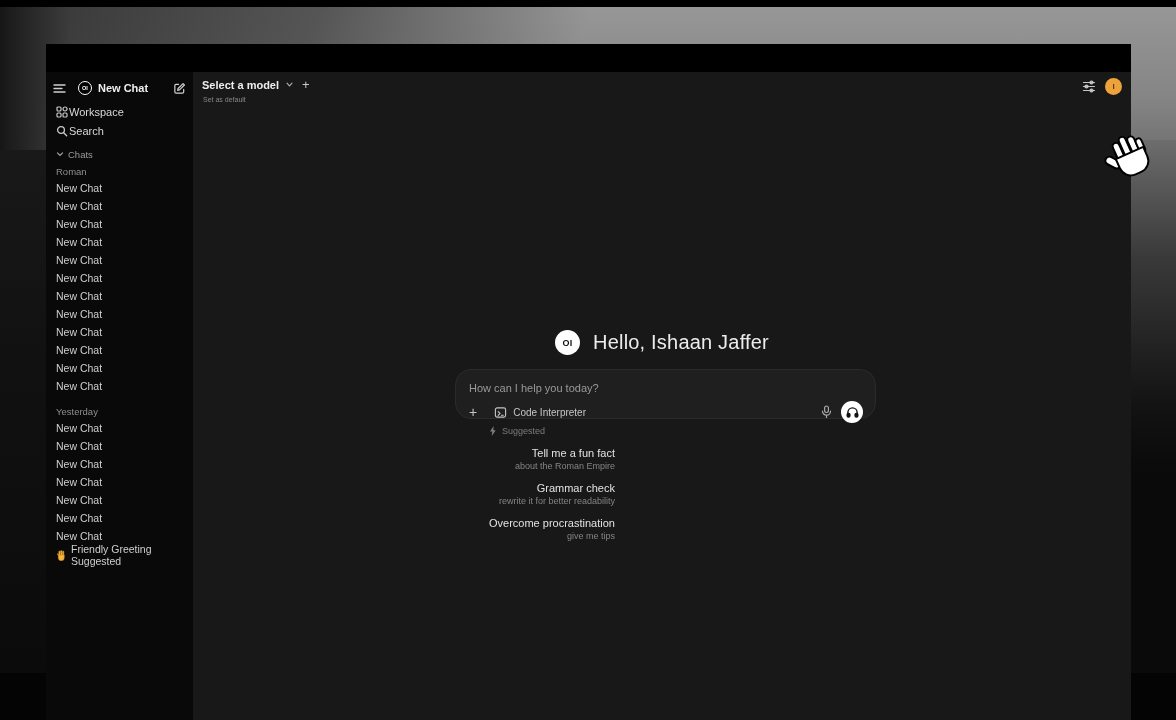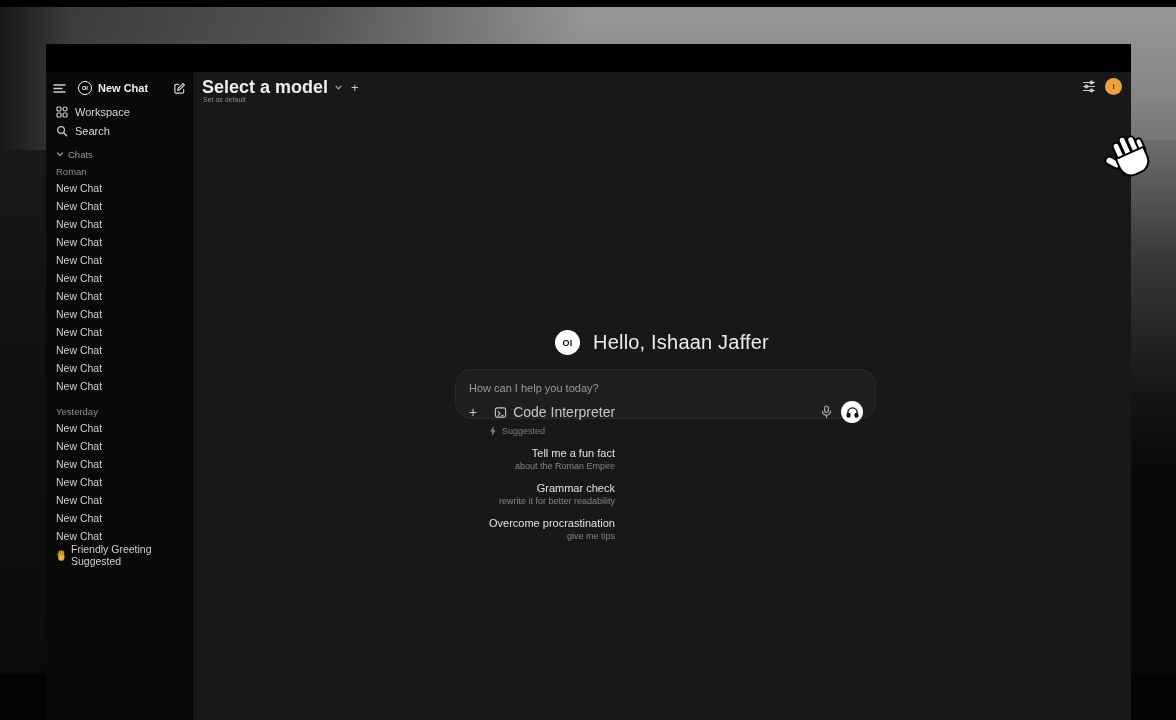--- a/index.html
+++ b/index.html
@@ -24,38 +24,38 @@
   .app { position:absolute; left:46px; top:44px; width:1085px; height:679px;
          background:#701a75; display:flex; flex-direction:column; }
   .app-topstrip { height:28px; background:#000; flex:none; }
   .app-body { flex:1; display:flex; min-height:0; }
 
   
   .sidebar { width:147px; flex:none; background:#090909; padding:6px 7px 0 7px;
              display:flex; flex-direction:column; font-size:10.5px; color:#d0d0d0; }
   .sb-header { display:flex; align-items:center; height:20px; margin-bottom:4px; }
   .sb-title { font-size:11px; font-weight:700; color:#efefef; margin-left:6px; flex:1; }
-  .sb-nav-item { display:flex; align-items:center; gap:7px; height:19px; color:#d8d8d8;
+  .sb-nav-item { display:flex; align-items:center; gap:1px; height:19px; color:#d8d8d8;
                  font-size:11px; font-weight:500; padding-left:3px; cursor:pointer; }
   .sb-section { display:flex; align-items:center; gap:4px; height:16px; margin-top:6px;
                 color:#9a9a9a; font-size:9.5px; padding-left:3px; }
   .sb-group-label { color:#8f8f8f; font-size:9.5px; height:15px; display:flex; align-items:center;
                     padding-left:3px; margin-top:2px; }
   .sb-chat { height:18px; display:flex; align-items:center; padding-left:3px; color:#cfcfcf;
              font-size:10.5px; cursor:pointer; border-radius:4px; }
   .sb-named { display:flex; align-items:center; gap:4px; }
   .icon { display:inline-flex; align-items:center; justify-content:center; flex:none; }
   .logo-circle { width:14px; height:14px; border-radius:50%; background:#000; border:1.5px solid #fff;
                  color:#fff; font-size:5.5px; font-weight:700; display:flex; align-items:center;
                  justify-content:center; letter-spacing:0.2px; }
 
   
   .main { flex:1; position:relative; background:#181818; }
   .model-row { position:absolute; left:9px; top:5px; display:flex; align-items:center; gap:6px; }
-  .model-name { font-size:18px; font-weight:700; color:#ededed; }
+  .model-name { font-size:11px; font-weight:700; color:#ededed; }
   .model-plus { color:#c9c9c9; font-size:13px; font-weight:400; margin-left:2px; cursor:pointer; }
   .set-default { position:absolute; left:10px; top:24px; font-size:7px; color:#878787; }
 
   .top-right { position:absolute; right:9px; top:6px; display:flex; align-items:center; gap:9px; }
   .avatar { width:17px; height:17px; border-radius:50%; background:#eda23b; color:#5c3a07;
             font-size:8px; font-weight:700; display:flex; align-items:center; justify-content:center;
             cursor:pointer; }
 
   .greeting { position:absolute; left:0; top:258px; width:100%; display:flex; align-items:center;
               justify-content:center; gap:13px; }
@@ -64,21 +64,21 @@
                    justify-content:center; letter-spacing:0.3px; }
   .greeting-text { font-size:20px; font-weight:500; color:#ececec; letter-spacing:0.2px; }
 
   .composer { position:absolute; left:262px; top:297px; width:421px; height:50px;
               background:#1f1f1f; border:1px solid #2b2b2b; border-radius:16px; padding:8px 12px 6px 13px; }
   .composer-input { width:100%; background:transparent; border:none; outline:none; color:#e8e8e8;
                     font-size:11px; font-family:inherit; }
   .composer-input::placeholder { color:#999; }
   .composer-row { display:flex; align-items:center; margin-top:5px; }
   .ci-pill { display:flex; align-items:center; gap:6px; margin-left:17px; color:#c6c6c6;
-             font-size:14px; font-weight:500; cursor:pointer; }
+             font-size:10px; font-weight:500; cursor:pointer; }
   .composer-spacer { flex:1; }
   .hp-btn { width:22px; height:22px; border-radius:50%; background:#fff; display:flex;
             align-items:center; justify-content:center; margin-left:9px; cursor:pointer; }
   .plus-btn { color:#c4c4c4; font-size:14px; font-weight:400; cursor:pointer; line-height:1; }
 
   .suggested { position:absolute; left:296px; top:353px;text-align:right; }
   .sg-header { display:flex; align-items:center; gap:5px; color:#7c7c7c; font-size:9px; height:12px; }
   .sg-item { margin-top:10px; cursor:pointer; }
   .sg-title { font-size:11px; font-weight:500; color:#e2e2e2; line-height:13px; }
   .sg-sub { font-size:9px; color:#848484; line-height:11px; margin-top:1px; }

